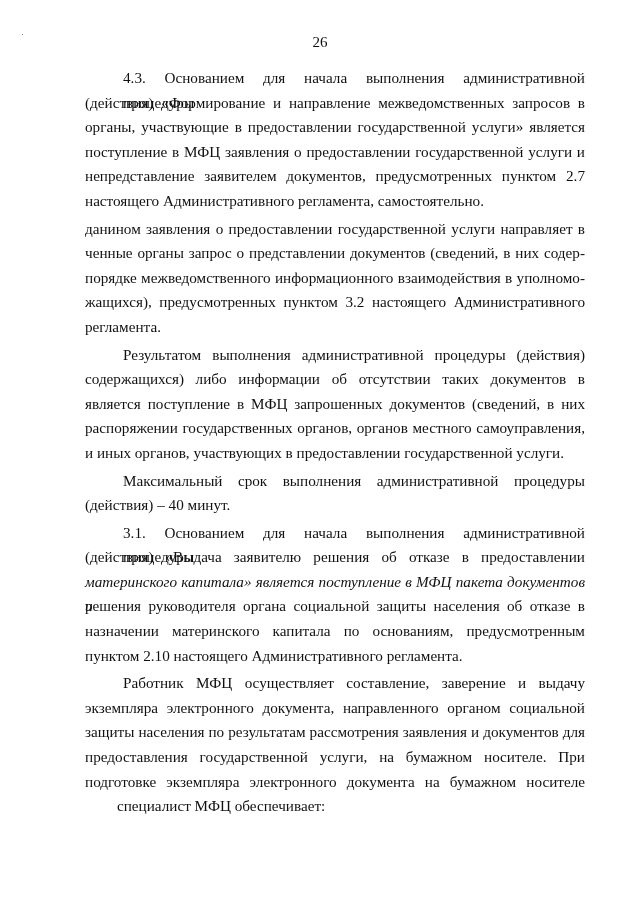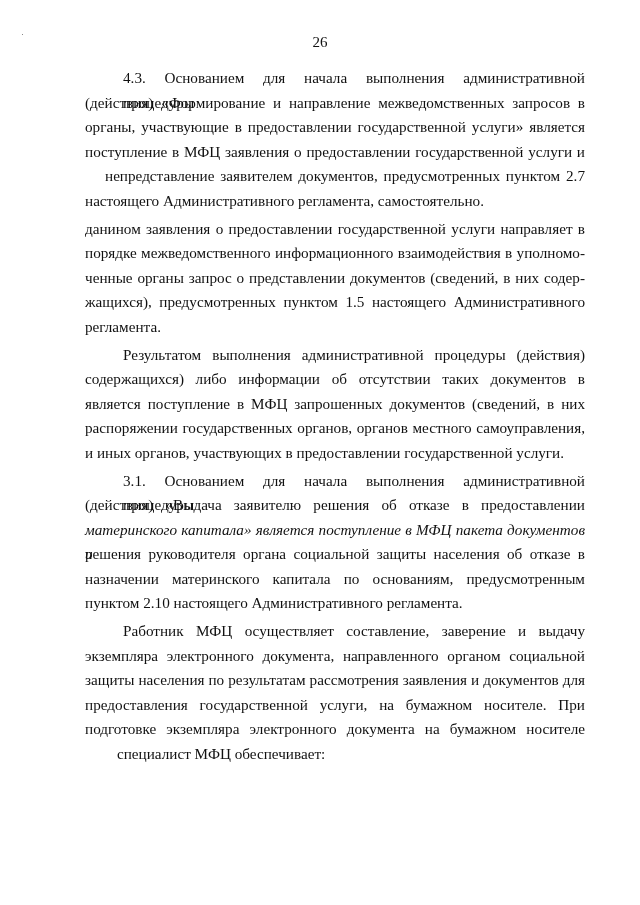--- a/index.html
+++ b/index.html
@@ -67,40 +67,44 @@
 
   <div class="page-number">26</div>
 
   <div class="content" id="content">
 
     <p class="para">
       <span class="line first" style="white-space: normal;">4.3. Основанием для начала выполнения административной процедуры</span>
       <span class="line" style="white-space: normal;">(действия) «Формирование и направление межведомственных запросов в</span>
       <span class="line" style="white-space: normal;">органы, участвующие в предоставлении государственной услуги» является</span>
       <span class="line" style="white-space: normal;">поступление в МФЦ заявления о предоставлении государственной услуги и</span>
-      <span class="line" style="white-space: normal; margin-left: 20px;">непредставление заявителем документов, предусмотренных пунктом 2.7</span>
+      <span class="line" style="white-space: normal;">непредставление заявителем документов, предусмотренных пунктом 2.7</span>
       <span class="line last" style="white-space: normal;">настоящего Административного регламента, самостоятельно.</span>
     </p>
 
     <p class="para">
       <span class="line" style="white-space: normal;">данином заявления о предоставлении государственной услуги направляет в</span>
+      <span class="line" style="white-space: normal;">ченные органы запрос о представлении документов (сведений, в них содер-</span>
       <span class="line" style="white-space: normal;">порядке межведомственного информационного взаимодействия в уполномо-</span>
-      <span class="line" style="white-space: normal;">ченные органы запрос о представлении документов (сведений, в них содер-</span>
-      <span class="line" style="white-space: normal;">жащихся), предусмотренных пунктом 1.5 настоящего Административного</span>
+      <span class="line" style="white-space: normal;">жащихся), предусмотренных пунктом 3.2 настоящего Административного</span>
       <span class="line last" style="white-space: normal;">регламента.</span>
     </p>
 
     <p class="para">
       <span class="line first" style="white-space: normal;">Результатом выполнения административной процедуры (действия)</span>
       <span class="line" style="white-space: normal;">содержащихся) либо информации об отсутствии таких документов в</span>
       <span class="line" style="white-space: normal;">является поступление в МФЦ запрошенных документов (сведений, в них</span>
       <span class="line" style="white-space: normal;">распоряжении государственных органов, органов местного самоуправления,</span>
       <span class="line last" style="white-space: normal;">и иных органов, участвующих в предоставлении государственной услуги.</span>
     </p>
 
+    <p class="para">
+      <span class="line first" style="white-space: normal;">Максимальный срок выполнения административной процедуры</span>
+      <span class="line last" style="white-space: normal;">(действия) – 40 минут.</span>
+    </p>
 
     <p class="para">
       <span class="line first" style="white-space: normal;">3.1. Основанием для начала выполнения административной процедуры</span>
       <span class="line" style="white-space: normal;">(действия) «Выдача заявителю решения об отказе в предоставлении</span>
       <span class="line" style="white-space: normal; font-style: italic;">материнского капитала» является поступление в МФЦ пакета документов и</span>
       <span class="line" style="white-space: normal;">решения руководителя органа социальной защиты населения об отказе в</span>
       <span class="line" style="white-space: normal;">назначении материнского капитала по основаниям, предусмотренным</span>
       <span class="line last" style="white-space: normal;">пунктом 2.10 настоящего Административного регламента.</span>
     </p>
 

